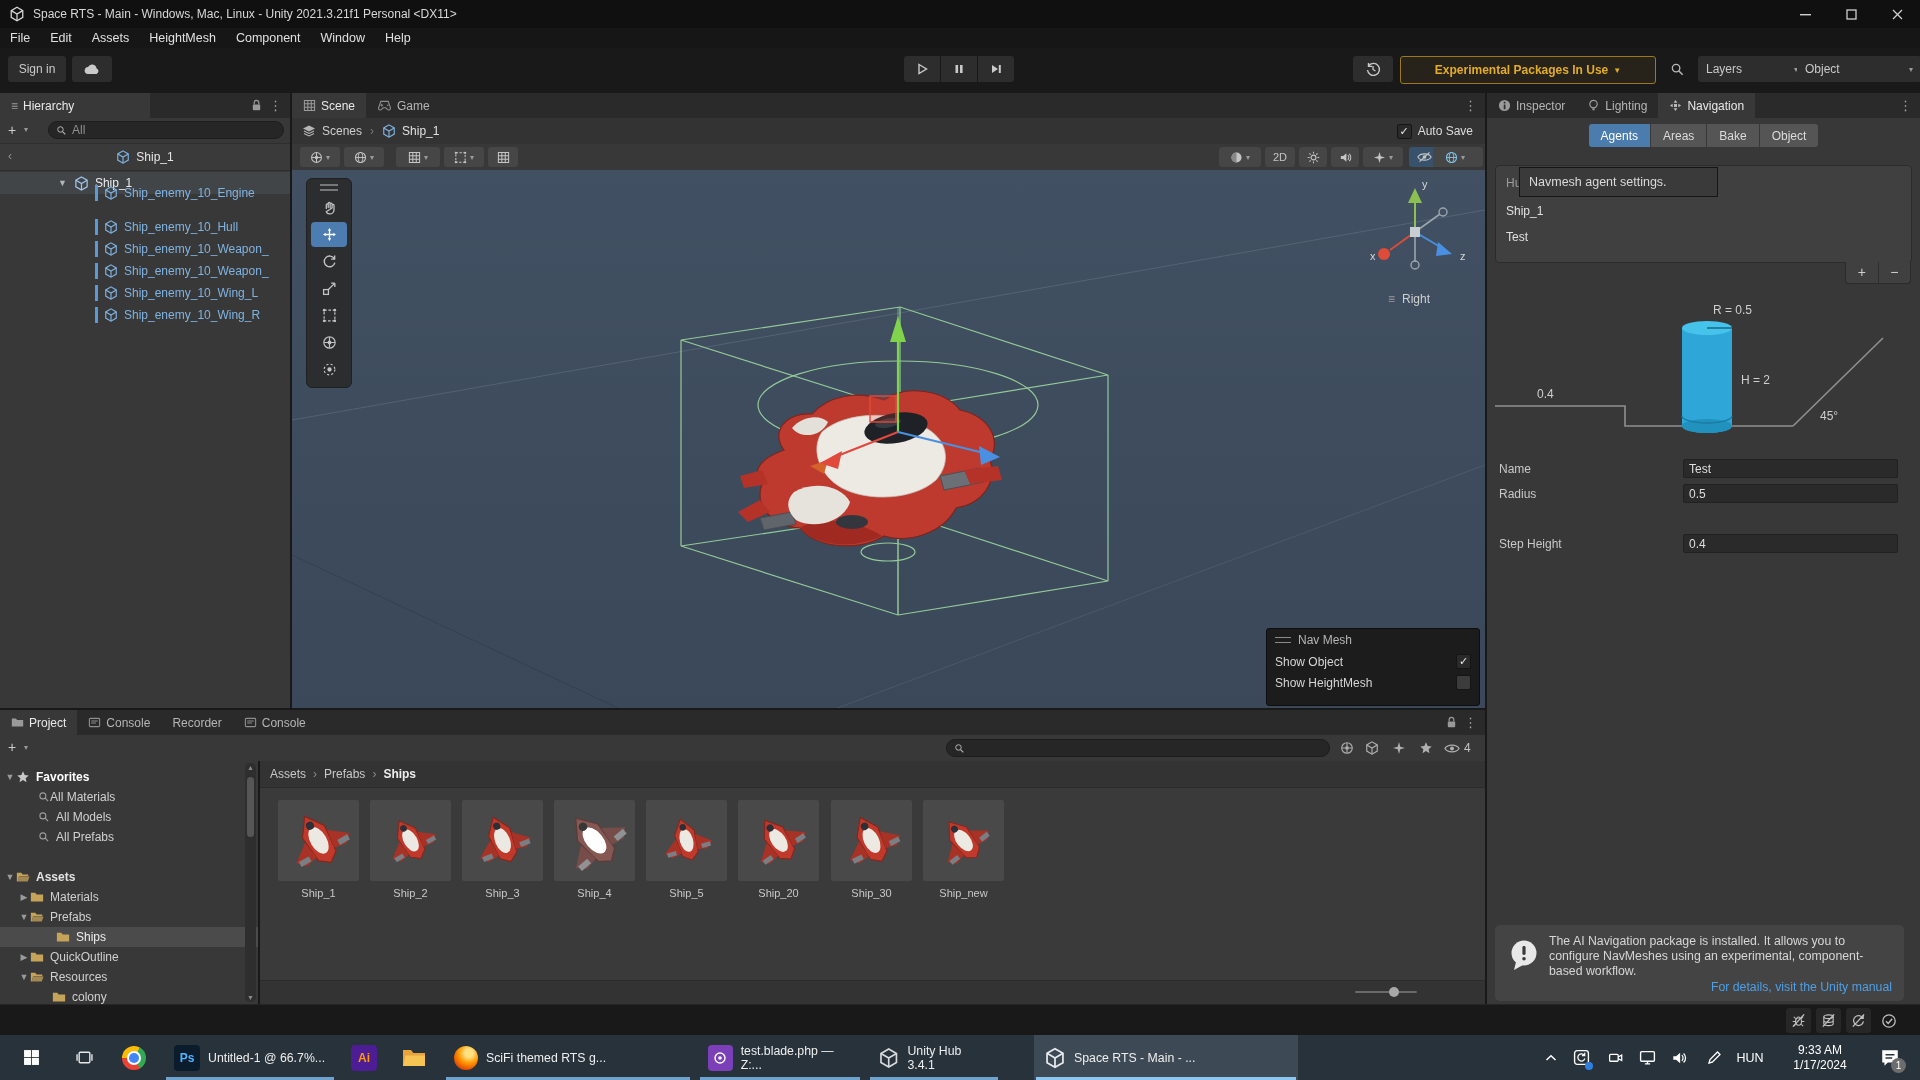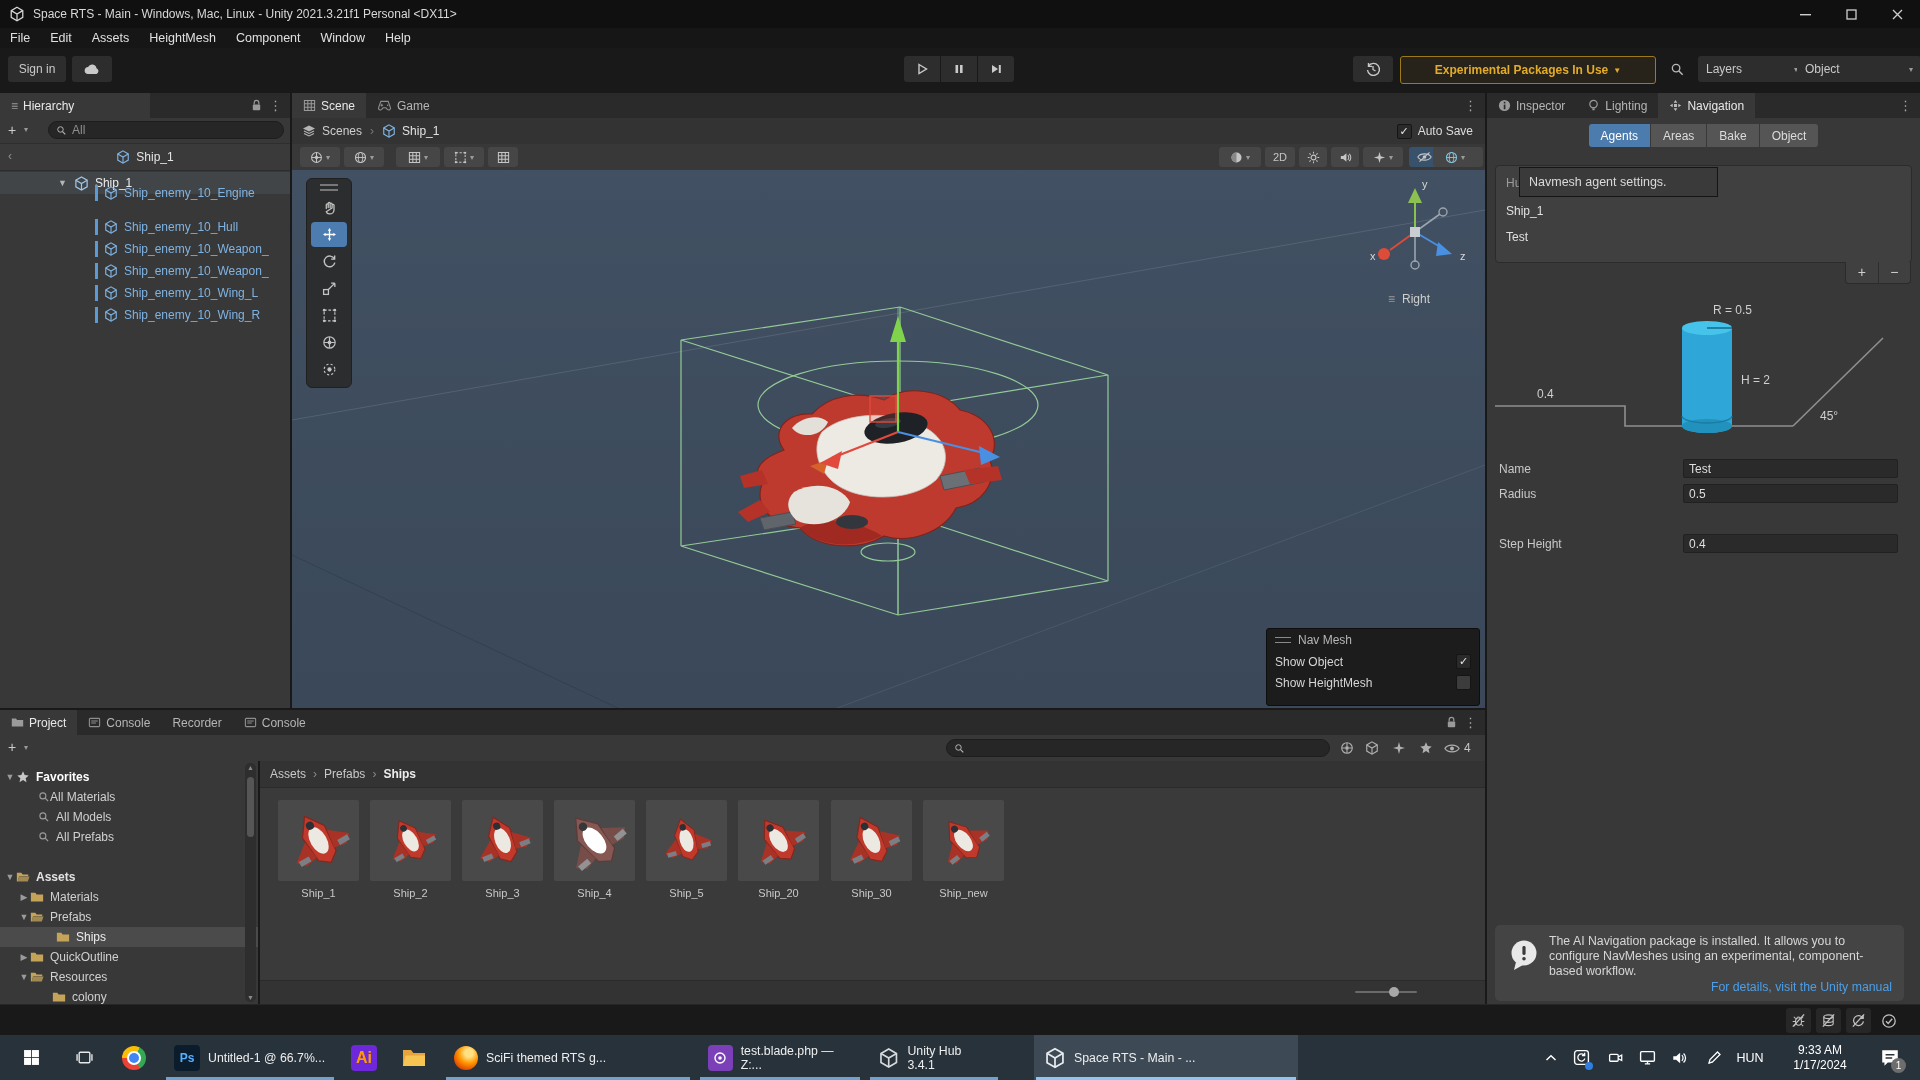--- a/index.html
+++ b/index.html
@@ -1024,21 +1024,21 @@
       <div style="position:absolute;left:5px;top:5px;width:14px;height:14px;border-radius:50%;background:#fff"></div>
       <div style="position:absolute;left:7px;top:7px;width:10px;height:10px;border-radius:50%;background:#4285f4"></div>
     </div>
   </div>
   <div class="tb-app" style="left:164px;width:172px">
     <div class="appicon" style="background:#0b1c2c;color:#55b1ff;font-size:12px">Ps</div>
     <span>Untitled-1 @ 66.7%...</span>
       <div class="tb-underline"></div>
   </div>
   <div class="tray" style="left:342px;width:44px">
-    <div class="appicon" style="background:#6d28d9;color:#ff9a00;font-size:16px">Ai</div>
+    <div class="appicon" style="background:#4c1d95;color:#ff9a00;font-size:12px">Ai</div>
   </div>
   <div class="tray" style="left:392px;width:44px">
     <svg width="24" height="20" viewBox="0 0 24 20">
         <path d="M1 2 h8 l2.4 3 H23 v13 H1Z" fill="#e8a33d"></path>
         <path d="M3.5 7.5 H23 V18 H1Z" fill="#f6c453"></path>
       </svg>
   </div>
   <div class="tb-app" style="left:444px;width:248px">
     <div style="width:24px;height:24px;border-radius:50%;background:radial-gradient(circle at 62% 30%,#ffe082 0 18%,#ff9800 45%,#e65100 72%,#7e2a8e 100%)"></div>
     <span>SciFi themed RTS g...</span>

